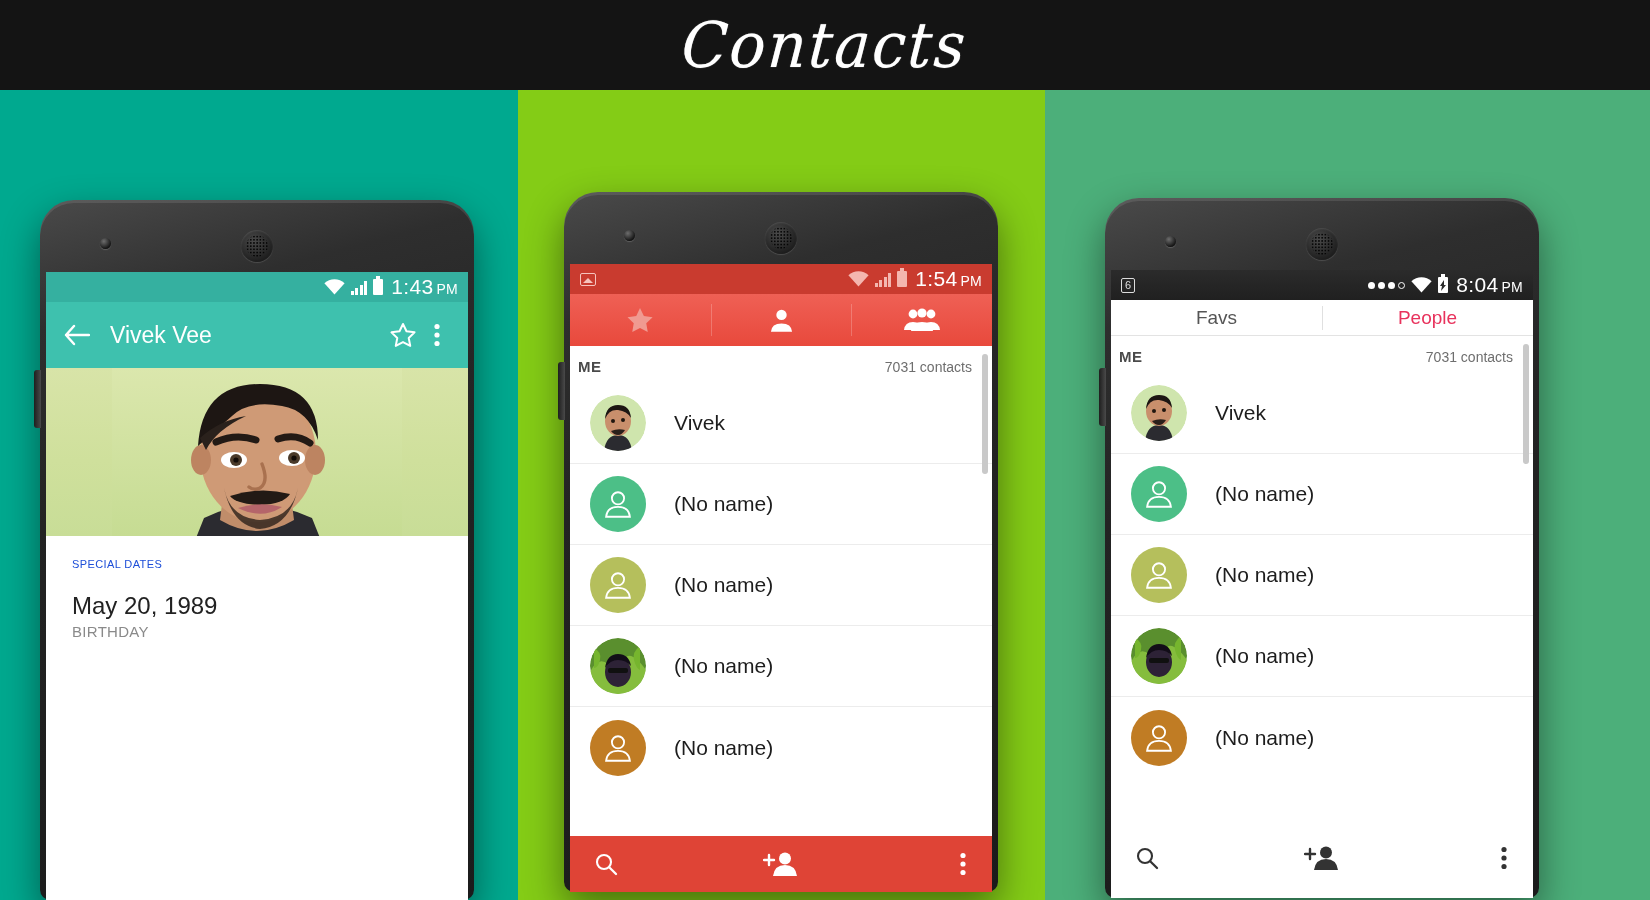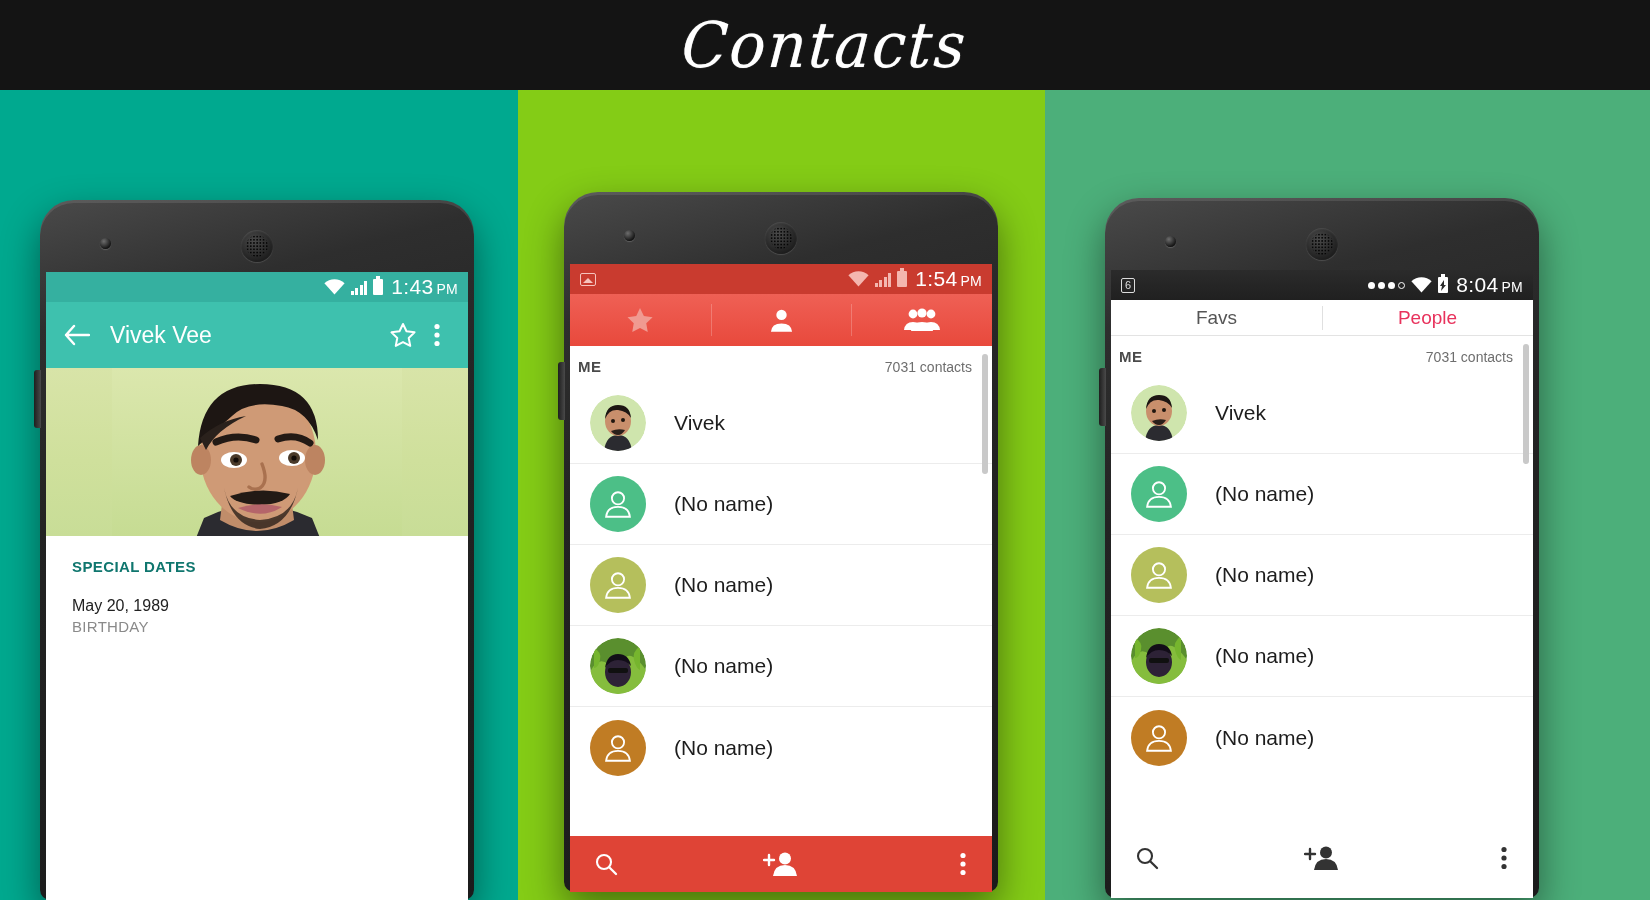--- a/index.html
+++ b/index.html
@@ -90,22 +90,22 @@
   .sb-teal { background:#35b0a0; }
   .toolbar-teal { background:#3ec1ae; height:66px; display:flex; align-items:center;
                   padding:0 14px; color:#fff; }
   .tb-title { font-size:23px; margin-left:16px; flex:1; font-weight:400; }
   .icon-btn { width:34px; height:34px; display:flex; align-items:center; justify-content:center;
               cursor:pointer; }
   .hero { height:168px; position:relative; overflow:hidden;
           background:linear-gradient(180deg,#d8e4a8 0%,#cfe09c 55%,#c8dd97 100%); }
   .face { position:absolute; left:50%; top:0; transform:translateX(-50%); width:290px; height:168px; }
   .sect { padding:22px 26px 0 26px; }
-  .sect-h { font-size:15px; font-weight:bold; color:#0f766e; letter-spacing:.4px; }
-  .sect-v { font-size:16px; color:#222; margin-top:22px; }
+  .sect-h { font-size:11px; font-weight:normal; color:#1d4ed8; letter-spacing:.4px; }
+  .sect-v { font-size:24px; color:#222; margin-top:22px; }
   .sect-s { font-size:15px; color:#8a8a8a; margin-top:3px; letter-spacing:.3px; }
 
   
   .sb-red { background:#c93b2f; }
   .tabbar-red { height:52px; background:linear-gradient(180deg,#ef6055,#e8493c);
                 display:flex; align-items:center; }
   .tab-ico { flex:1; display:flex; align-items:center; justify-content:center; height:52px;
              position:relative; cursor:pointer; }
   .tab-ico + .tab-ico::before { content:""; position:absolute; left:0; top:10px; bottom:10px;
              width:1px; background:rgba(255,255,255,.22); }

